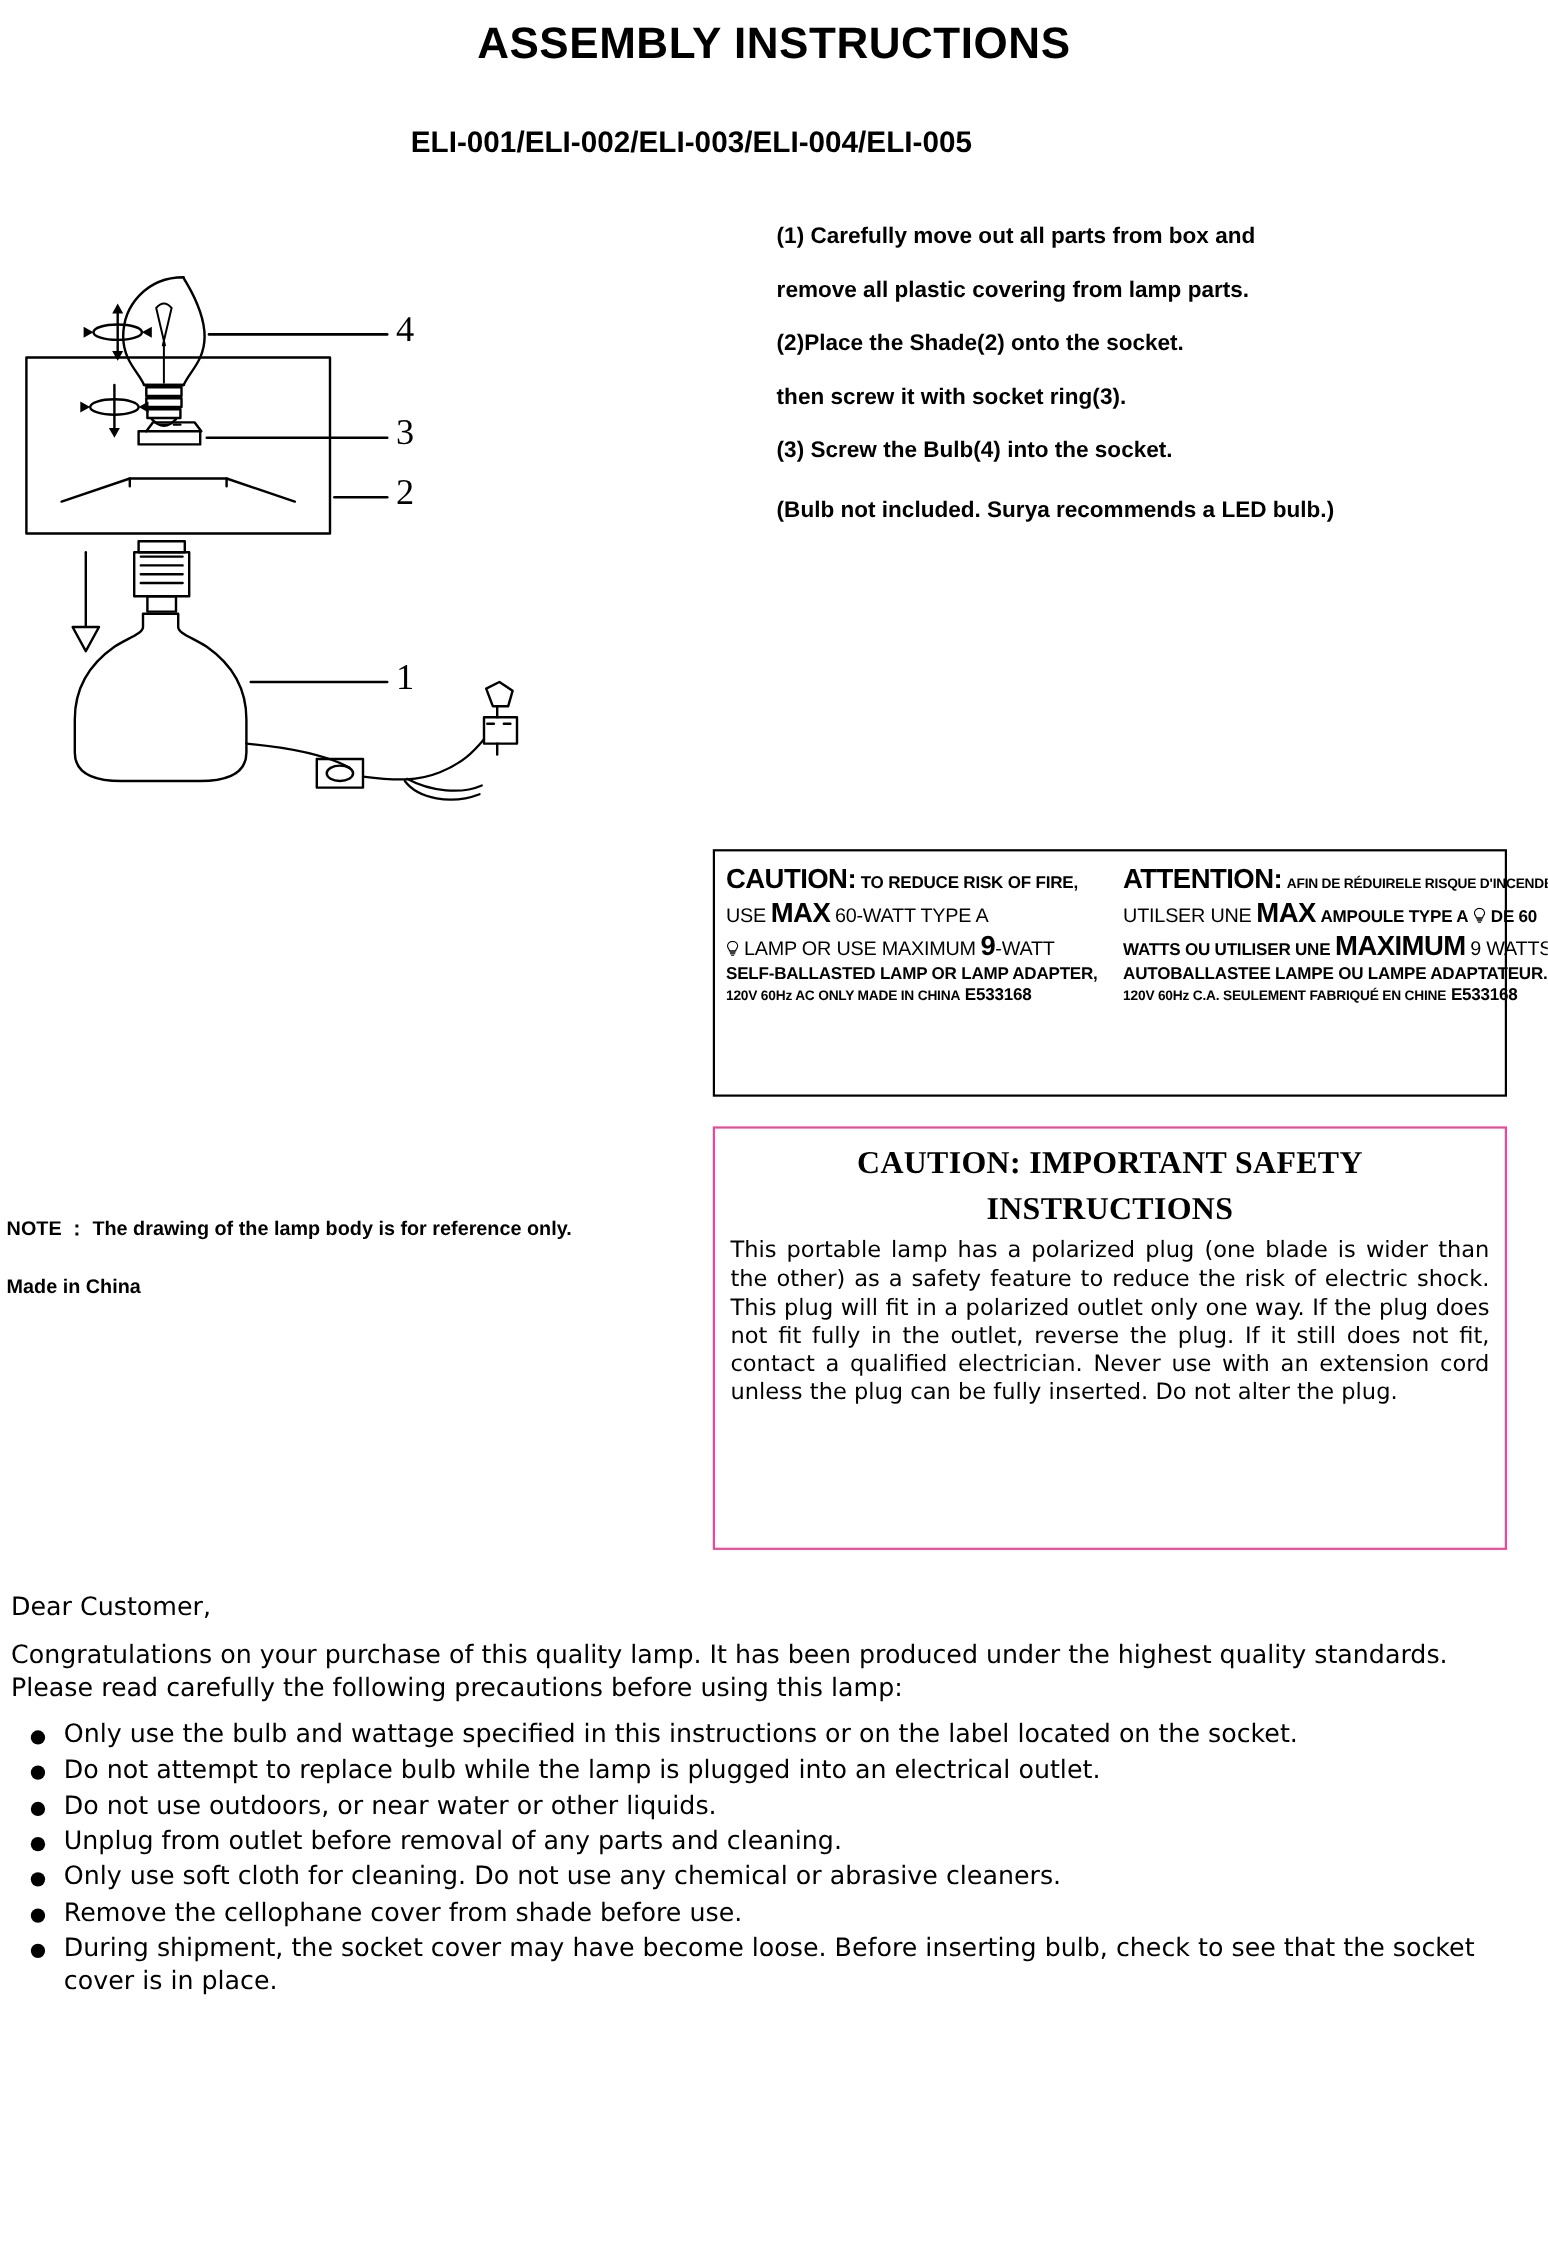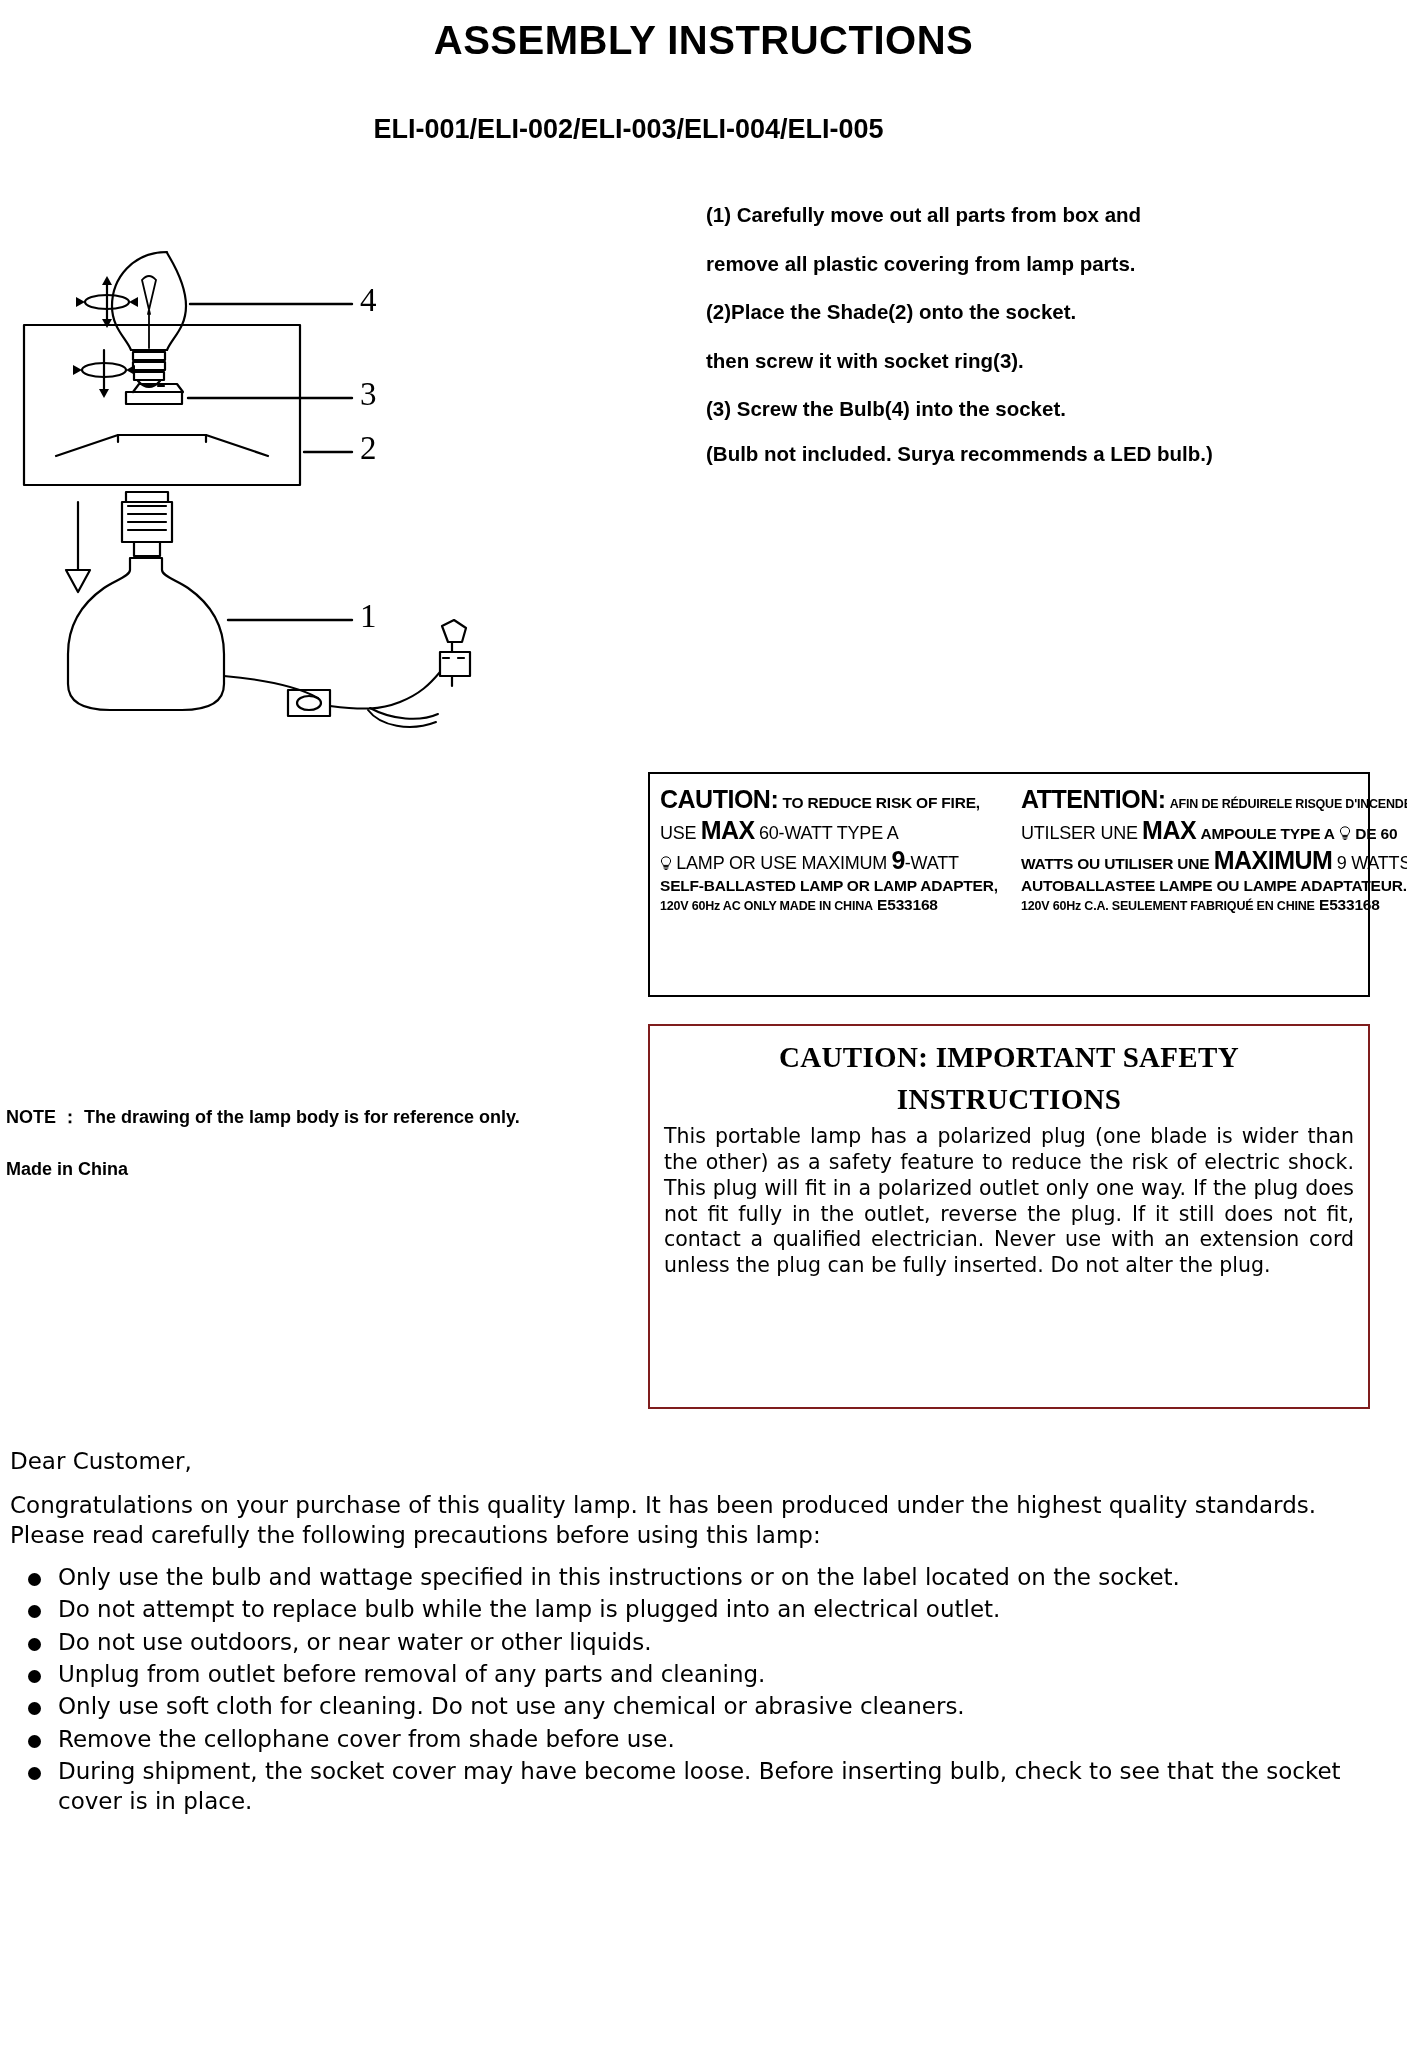--- a/index.html
+++ b/index.html
@@ -49,21 +49,21 @@
     top: 205px;
     width: 650px;
     font-size: 20.5px;
     font-weight: bold;
     line-height: 1.0;
   }
   .instructions p {
     margin: 0 0 28px 0;
   }
   .instructions p.tight {
-    margin-bottom: 20px;
+    margin-bottom: 30px;
   }
   .instructions p.wrap {
     line-height: 1.35;
     margin-bottom: 0;
   }
 
   
   .diagram {
     position: absolute;
     left: 0;
@@ -132,21 +132,21 @@
     vertical-align: -2px;
   }
 
   
   .safety-box {
     position: absolute;
     left: 648px;
     top: 1024px;
     width: 722px;
     height: 385px;
-    border: 2px solid #7f1d1d;
+    border: 2px solid #ec4899;
     box-sizing: border-box;
     padding: 10px 14px;
     font-family: "DejaVu Sans", sans-serif;
   }
   .safety-title {
     text-align: center;
     font-size: 29px;
     font-weight: bold;
     font-family: "Liberation Serif", serif;
     line-height: 1.45;

